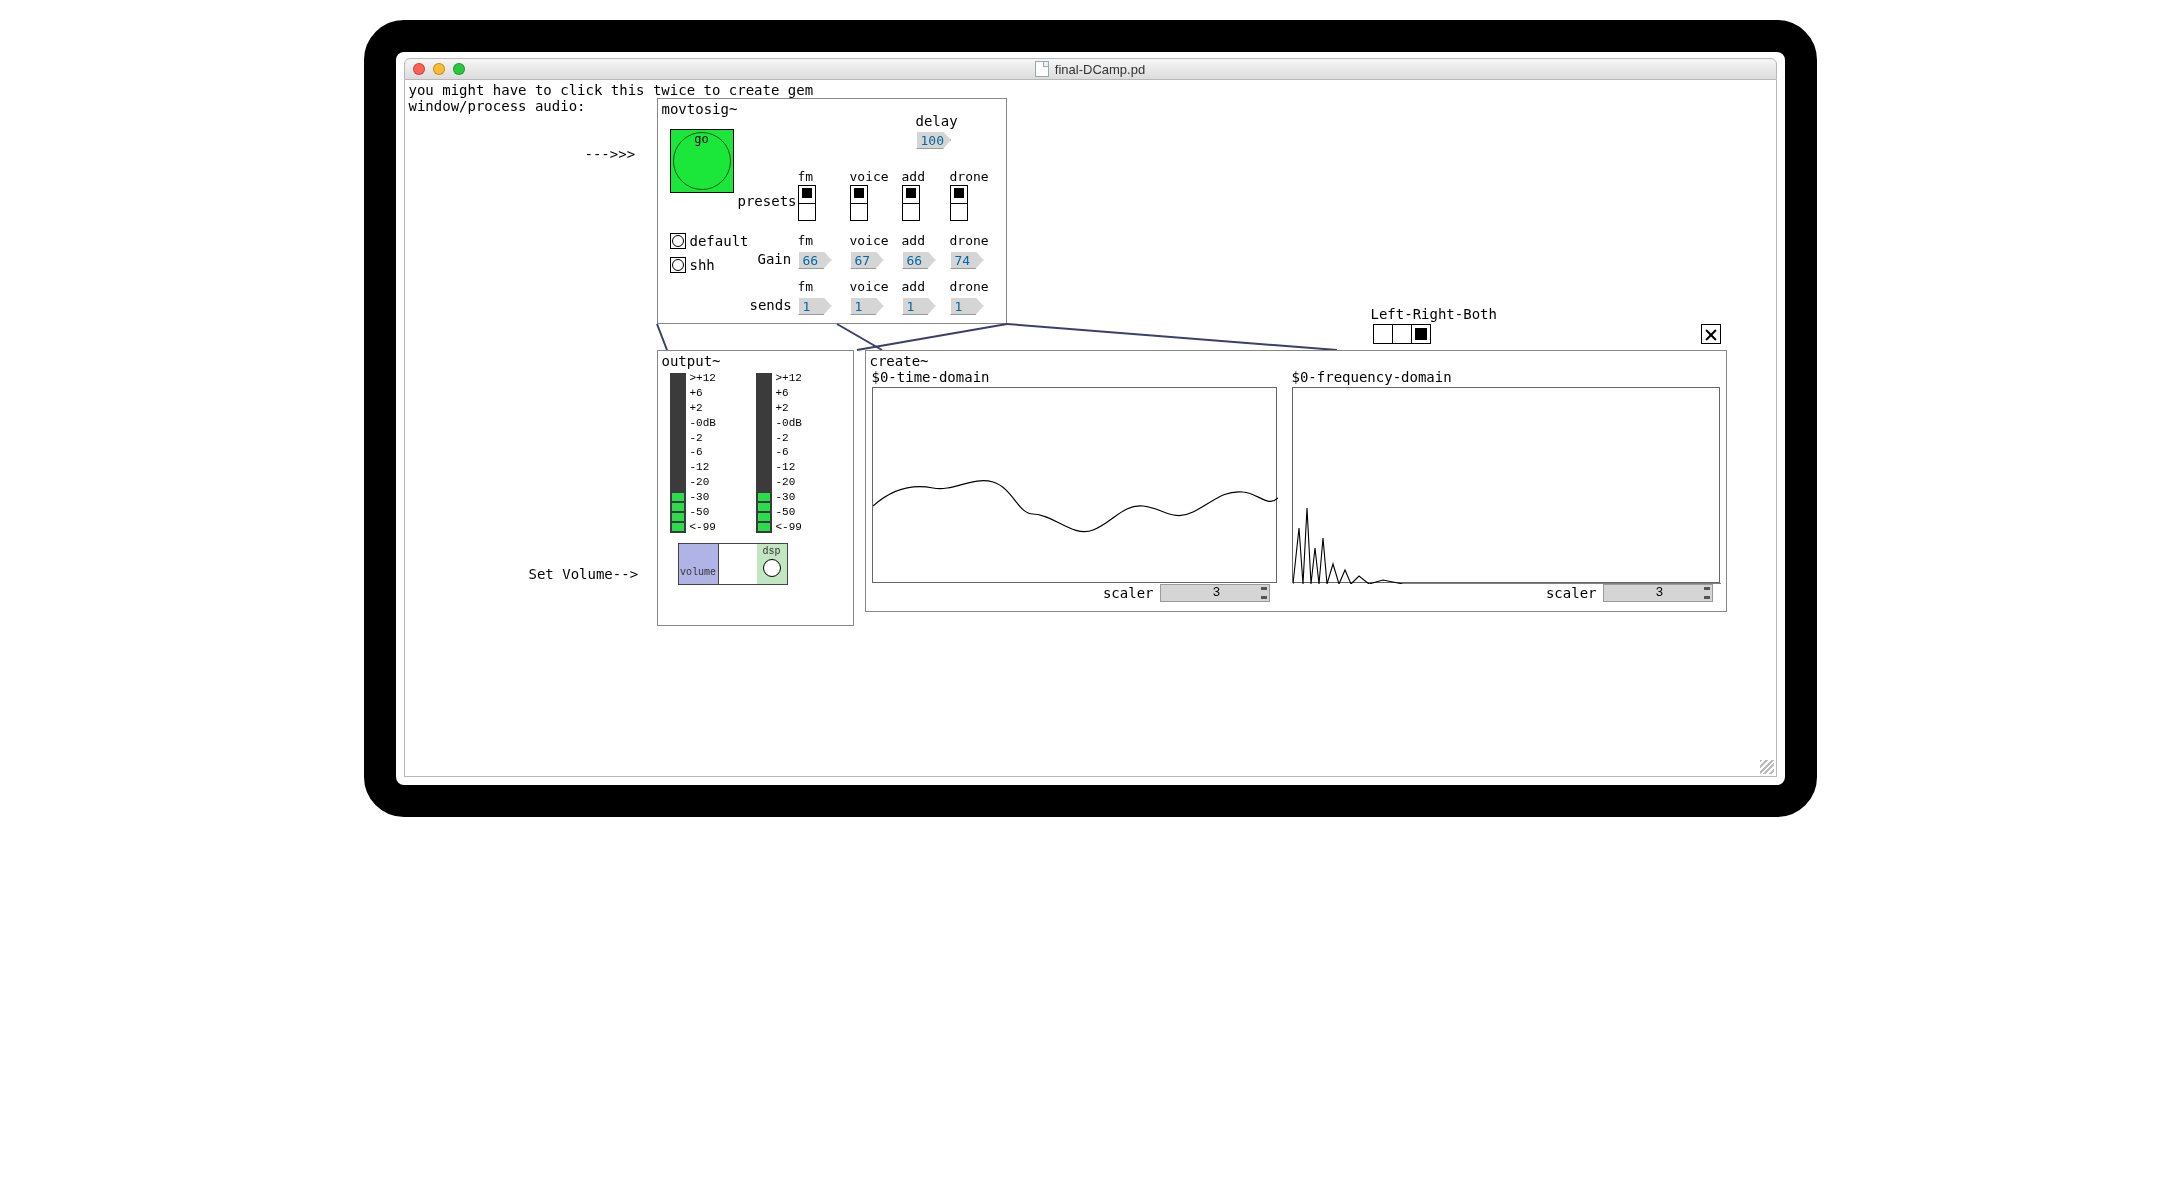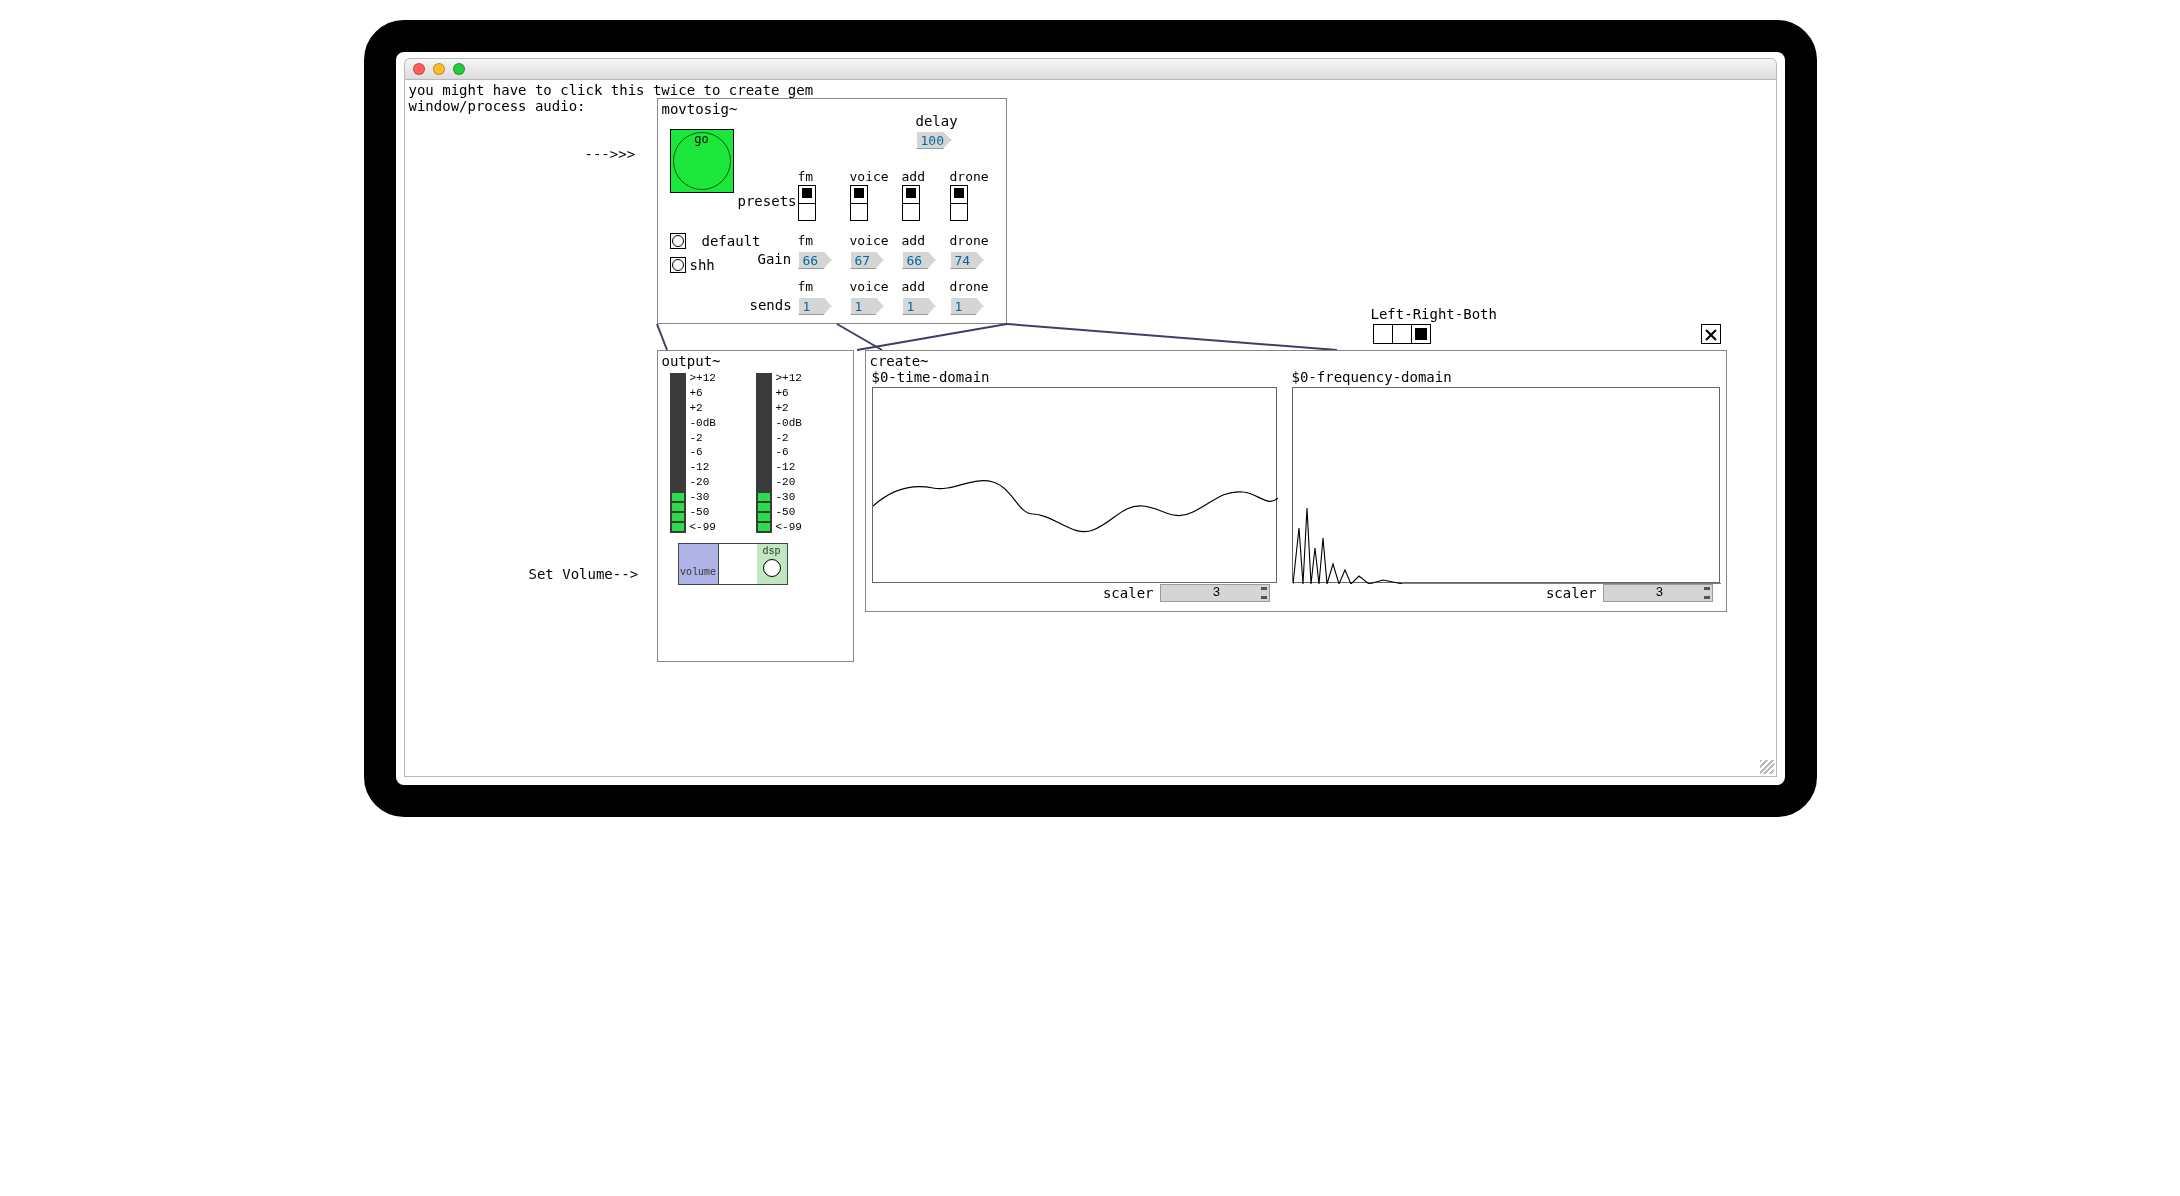--- a/index.html
+++ b/index.html
@@ -358,20 +358,24 @@
 <div class="stage">
   <div class="device-frame">
     <div class="screen">
 
       <div class="mac-bar">
         <div class="traffic">
           <div class="tl red"></div>
           <div class="tl yel"></div>
           <div class="tl grn"></div>
         </div>
+        <div class="mac-title">
+          <span class="doc-icon"></span>
+          <span>final-DCamp.pd</span>
+        </div>
       </div>
 
       <div class="canvas">
 
         <div class="abs mono" style="left:4px; top:2px;">you might have to click this twice to create gem</div>
         <div class="abs mono" style="left:4px; top:18px;">window/process audio:</div>
         <div class="abs mono" style="left:180px; top:66px;">---&gt;&gt;&gt;</div>
 
         <div class="abs pdbox" style="left:252px; top:18px; width:350px; height:226px;">
           <div class="title mono">movtosig~</div>
@@ -408,21 +412,21 @@
             </div>
           </div>
           <div class="abs" style="left:292px; top:70px;">
             <div class="mono col-label">drone</div>
             <div class="vradio">
               <div class="cell on"></div>
                 <div class="cell"></div>
             </div>
           </div>
 
-          <div class="abs" style="left:12px; top:134px; display:flex; align-items:flex-start; gap:16px;">
+          <div class="abs" style="left:12px; top:134px; display:flex; align-items:flex-start; gap:4px;">
             <div class="bang"></div>
             <span class="mono">default</span>
           </div>
           <div class="abs" style="left:12px; top:158px; display:flex; align-items:center; gap:4px;">
             <div class="bang"></div>
             <span class="mono">shh</span>
           </div>
 
           <div class="abs mono col-label" style="left:140px; top:134px;">fm</div>
           <div class="abs mono col-label" style="left:192px; top:134px;">voice</div>
@@ -445,21 +449,21 @@
           <span class="num abs" style="left:292px; top:198px;">1</span>
         </div>
 
         <svg class="abs" style="left:252px; top:244px; width:760px; height:30px; overflow:visible;">
           <line x1="0" y1="0" x2="10" y2="26" stroke="#3b3f6b" stroke-width="2"></line>
           <line x1="350" y1="0" x2="200" y2="26" stroke="#3b3f6b" stroke-width="2"></line>
           <line x1="180" y1="0" x2="225" y2="26" stroke="#3b3f6b" stroke-width="2"></line>
           <line x1="350" y1="0" x2="680" y2="26" stroke="#3b3f6b" stroke-width="2"></line>
         </svg>
 
-        <div class="abs pdbox" style="left:252px; top:270px; width:197px; height:312px;">
+        <div class="abs pdbox" style="left:252px; top:270px; width:197px; height:276px;">
           <div class="title mono">output~</div>
 
           <div class="abs" style="left:12px; top:22px; display:flex; gap:2px;">
             <div class="meter">
               <div class="seg"></div>
                 <div class="seg"></div>
                 <div class="seg"></div>
                 <div class="seg"></div>
             </div>
             <div class="scale-col mono-sm">

